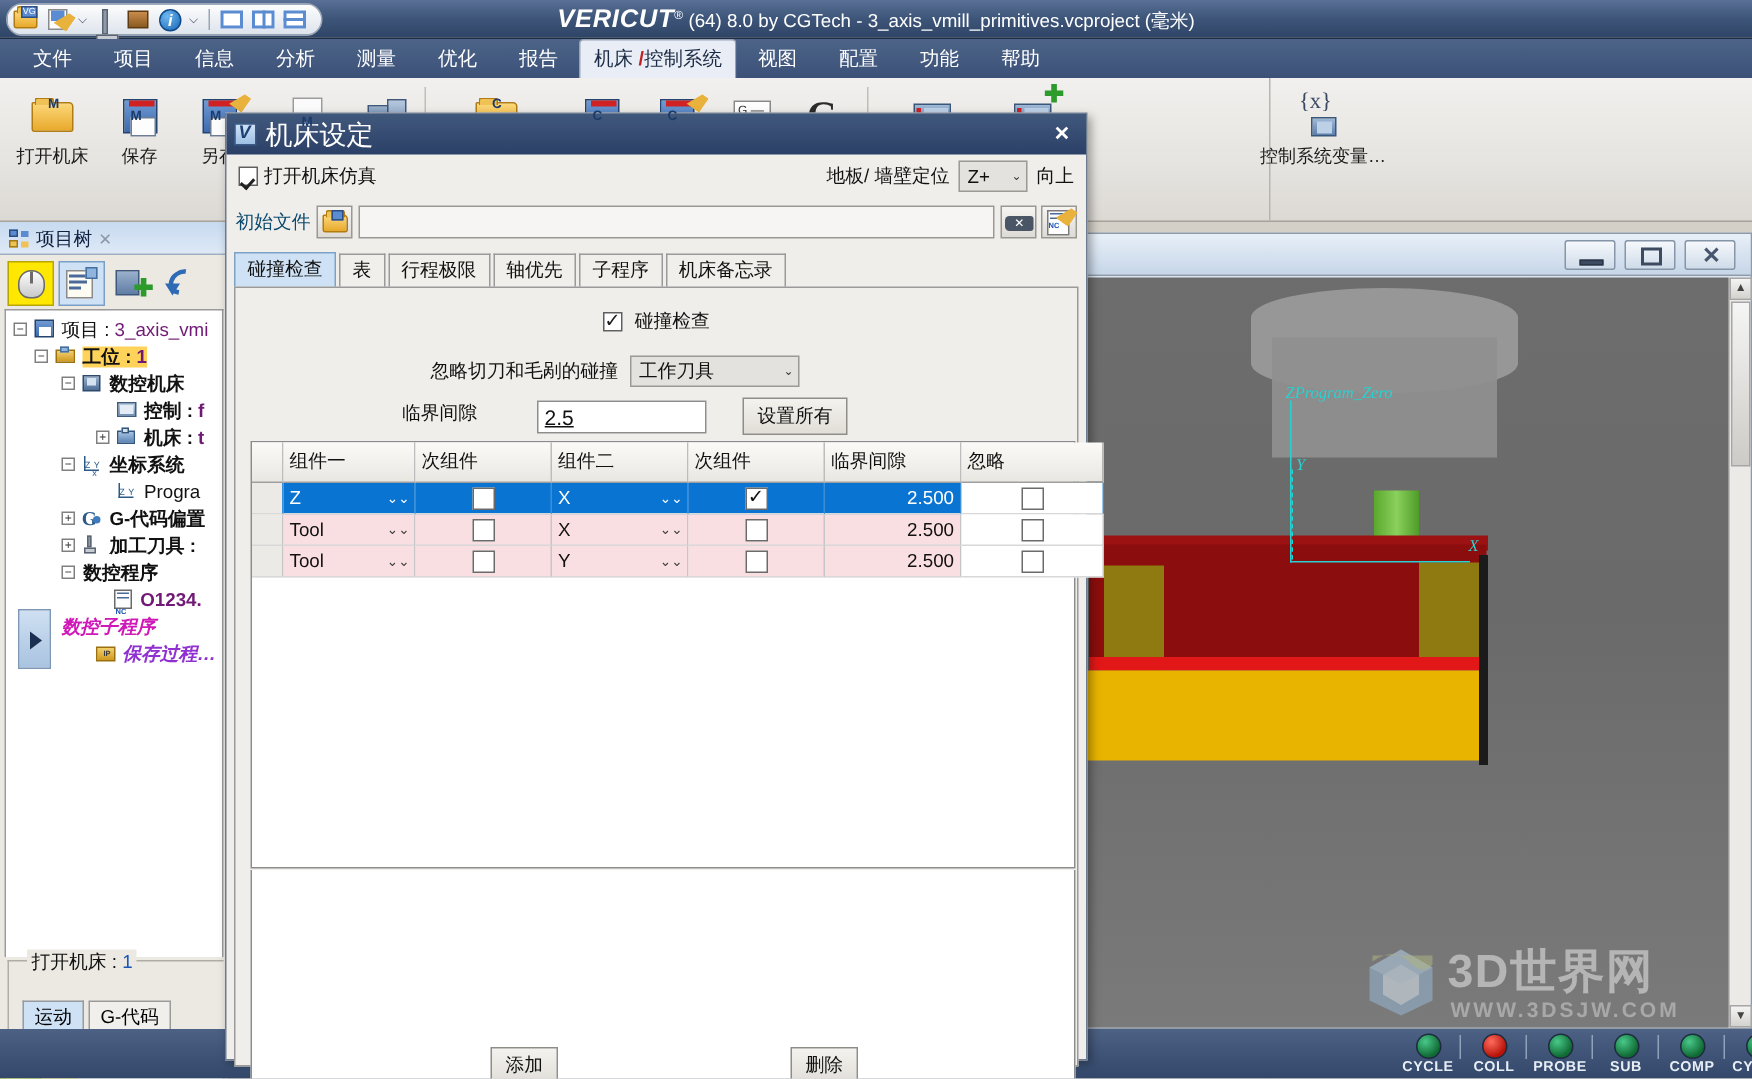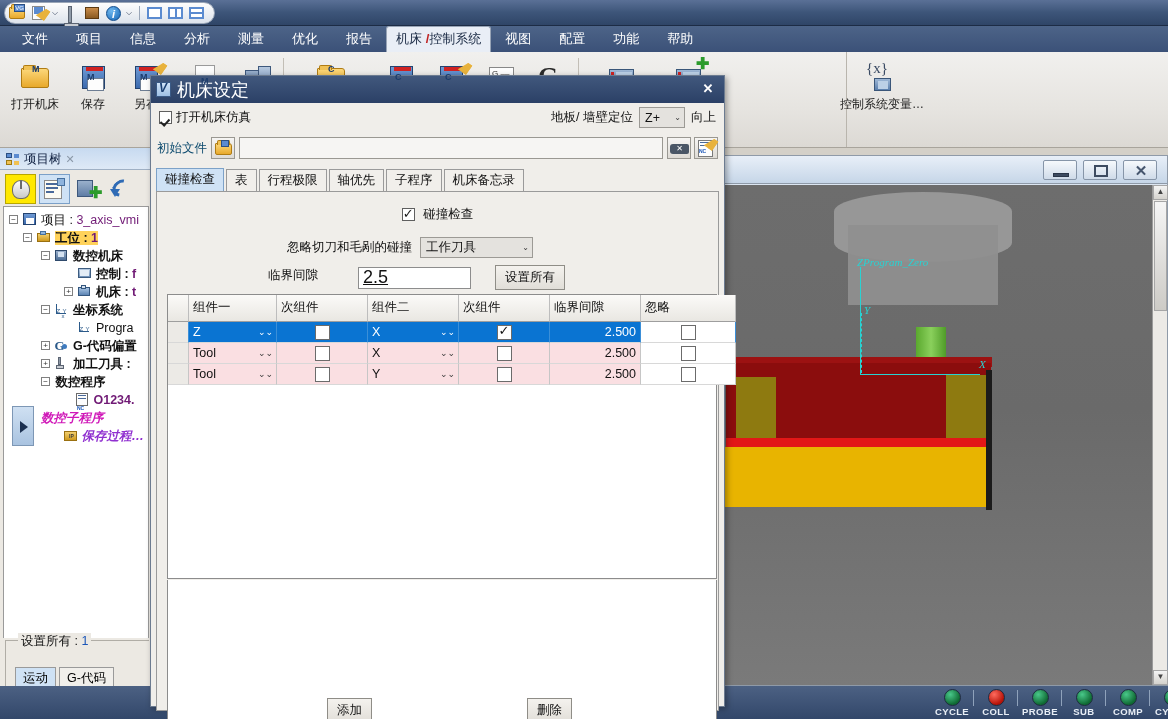--- a/index.html
+++ b/index.html
@@ -462,21 +462,21 @@
   #ign-row {
     position:absolute; left:130px; top:45px; display:flex; align-items:center; gap:8px;
   }
   #ign-row .lbl { font-size:12.5px; color:#111; }
   #gap-row {
     position:absolute; left:201px; top:73px; display:flex; align-items:center; gap:0;
   }
   #gap-label { position:absolute; left:-90px; top:2px; font-size:12.5px; color:#111; }
   #gapinput {
     width:113px; height:22px; background:#ffffff; border:1px solid #8d8d8d;
-    font-size:18px; padding:2px 4px; color:#111; font-family:"Liberation Sans",sans-serif;text-decoration:underline;
+    font-size:14px; padding:2px 4px; color:#111; font-family:"Liberation Sans",sans-serif;text-decoration:underline;
   }
   .pushbtn {
     background:linear-gradient(to bottom,#f4f2ee,#e1ded8);
     border:1px solid #8f8d87; font-size:12.5px; color:#111;
     padding:3px 9px; cursor:pointer; font-family:"Liberation Sans", sans-serif;
   }
   #setall { margin-left:24px; }
 
   
   #ctable {
@@ -558,20 +558,24 @@
     </span>
     <span class="qicon">
       <span style="position:absolute;left:1px;top:2px;width:15px;height:12px;background:#fff;border:2px solid #5b8bd0;"></span>
       <span style="position:absolute;left:8px;top:2px;width:2px;height:12px;background:#5b8bd0;"></span>
     </span>
     <span class="qicon">
       <span style="position:absolute;left:1px;top:2px;width:15px;height:12px;background:#fff;border:2px solid #5b8bd0;"></span>
       <span style="position:absolute;left:1px;top:7px;width:15px;height:2px;background:#5b8bd0;"></span>
     </span>
   </div>
+  <div id="vtitle">
+    <span class="brand">VERICUT</span><span class="sup">®</span>
+    <span>(64)  8.0 by CGTech - 3_axis_vmill_primitives.vcproject (毫米)</span>
+  </div>
 </div>
 
 <div id="menubar">
   <div class="menuitem">文件</div>
   <div class="menuitem">项目</div>
   <div class="menuitem">信息</div>
   <div class="menuitem">分析</div>
   <div class="menuitem">测量</div>
   <div class="menuitem">优化</div>
   <div class="menuitem">报告</div>
@@ -867,21 +871,21 @@
 
   <div id="tree-expander"></div>
 
   <div id="tree-hscroll">
     <div class="thumb"></div>
   </div>
 </div>
 
 <div id="cfgpanel">
   <div id="cfg-group">
-    <div id="cfg-legend"><span>设置所有 : </span><span class="num">1</span></div>
+    <div id="cfg-legend"><span>打开机床 : </span><span class="num">1</span></div>
     <div class="minitab on">运动</div>
     <div class="minitab off">G-代码</div>
     <div id="feedrow">最大进给(FPM)</div>
   </div>
   <input id="feedinput" type="text" value="20000" style="">
 </div>
 
 <div id="viewwin">
   <div id="viewwin-tb">
     <div class="wbtn" style="left:320px;">
@@ -907,20 +911,30 @@
     <div class="yellow-base"></div>
     <div class="dark-edge"></div>
 
     <div class="axis-line" style="left:136px;top:82px;width:1px;height:108px;"></div>
     <div class="axis-line" style="left:136px;top:189px;width:120px;height:1px;"></div>
     <div style="position:absolute;left:137px;top:128px;width:1px;height:60px;border-left:1px dashed #29d2d2;"></div>
     <div class="axis-lbl" style="left:133px;top:71px;">ZProgram_Zero</div>
     <div class="axis-lbl" style="left:140px;top:119px;">Y</div>
     <div class="axis-lbl" style="left:255px;top:173px;">X</div>
 
+    <div id="watermark">
+      <svg id="wm-cube" viewBox="0 0 50 50">
+        <path d="M25 4 L46 16 L46 38 L25 48 L4 38 L4 16 Z" fill="#9dc6e8" opacity="0.8"></path>
+        <path d="M25 14 L37 21 L37 34 L25 41 L13 34 L13 21 Z" fill="#e9f3fb" opacity="0.85"></path>
+        <path d="M4 16 L25 4 L46 16 L25 27 Z" fill="#c6e0f2" opacity="0.6"></path>
+        <path d="M6 12 Q20 2 30 12 Q40 22 46 14 L46 8 L6 8 Z" fill="#d8e38a" opacity="0.55"></path>
+      </svg>
+      <div id="wm-text">3D世界网</div>
+      <div id="wm-sub">WWW.3DSJW.COM</div>
+    </div>
   </div>
 
   <div id="vscroll">
     <div class="arr" style="top:0;">▲</div>
     <div class="thumb"></div>
     <div class="arr" style="bottom:0;">▼</div>
   </div>
 </div>
 
 <div id="ncstrip">

